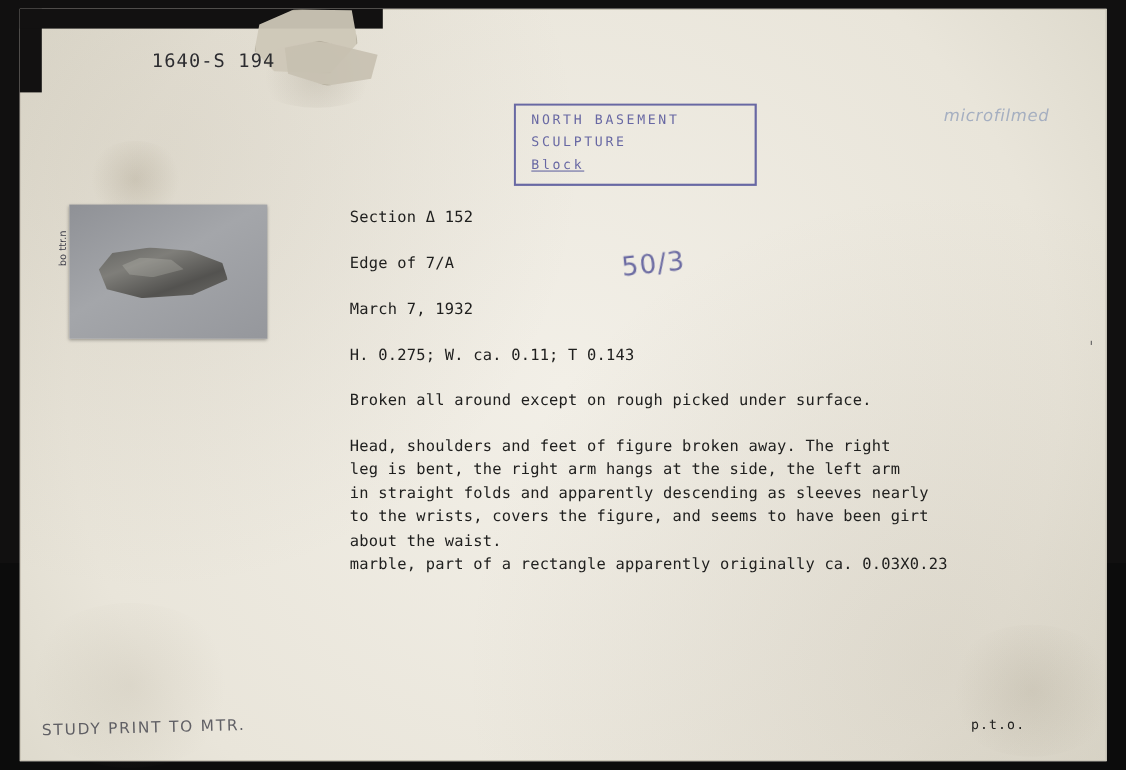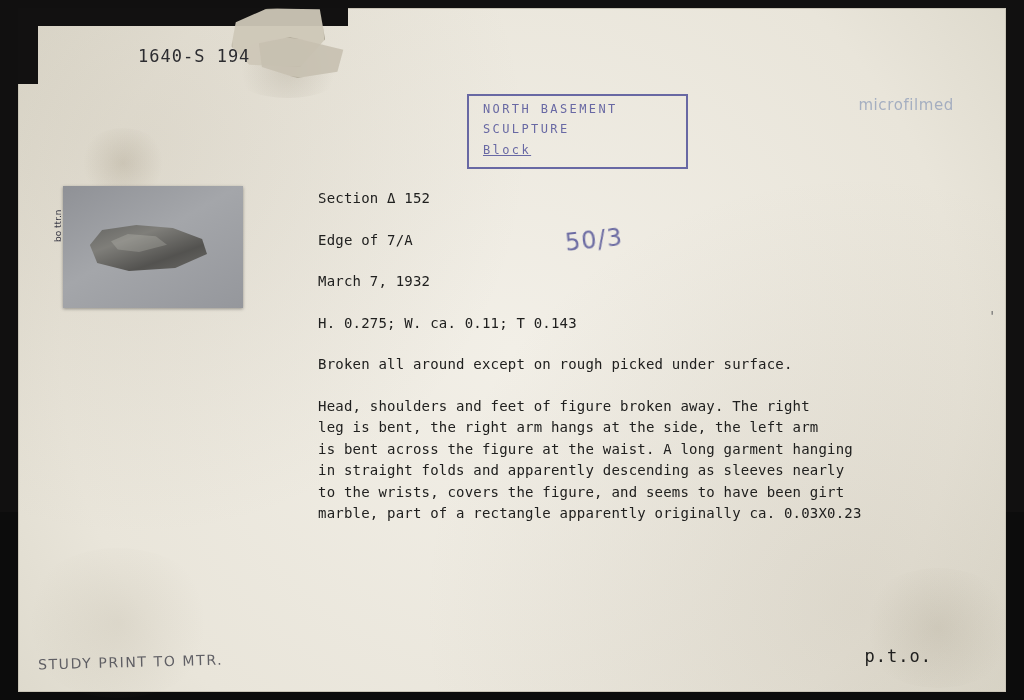--- a/index.html
+++ b/index.html
@@ -115,20 +115,21 @@
   
   #microfilmed {
     position: absolute;
     right: 52px;
     top: 88px;
     font-family: "DejaVu Sans", sans-serif;
     font-size: 15px;
     letter-spacing: 0.6px;
     color: #9aa6bd;
     opacity: 0.85;
+    font-style: italic;
   }
 
   
   #photo {
     position: absolute;
     left: 45px;
     top: 178px;
     width: 180px;
     height: 122px;
     background: linear-gradient(150deg,#8f9196 0%, #a4a6aa 45%, #95979c 100%);
@@ -181,21 +182,21 @@
   }
   #body .blk { margin-bottom: 20px; }
   #body .para { margin-bottom: 0; }
   #body .para div { white-space: pre; }
 
   #pto {
     position: absolute;
     right: 74px;
     bottom: 26px;
     font-family: "DejaVu Sans Mono", monospace;
-    font-size: 17px;
+    font-size: 12px;
     color: #20201f;
     letter-spacing: 1px;
   }
 
   
   #pencil-note {
     position: absolute;
     left: 20px;
     bottom: 22px;
     font-family: "DejaVu Sans", sans-serif;
@@ -265,23 +266,23 @@
     <div id="body">
       <div class="blk">Section Δ  152</div>
       <div class="blk">Edge of 7/A</div>
       <div class="blk">March 7, 1932</div>
       <div class="blk">H. 0.275; W. ca. 0.11; T 0.143</div>
       <div class="blk">Broken all around except on rough picked under surface.</div>
 
       <div class="blk para">
         <div>Head, shoulders and feet of figure broken away. The right</div>
         <div>leg is bent, the right arm hangs at the side, the left arm</div>
-        <div>is bent across the figure at the waist. A long garment hanging</div>
         <div>in straight folds and apparently descending as sleeves nearly</div>
         <div>to the wrists, covers the figure, and seems to have been girt</div>
+        <div>about the waist.</div>
       </div>
 
       <div class="blk para">
         <div>marble, part of a rectangle apparently originally ca. 0.03X0.23</div>
       </div>
     </div>
 
     <div id="tickmark">'</div>
 
     <div id="pto">p.t.o.</div>

